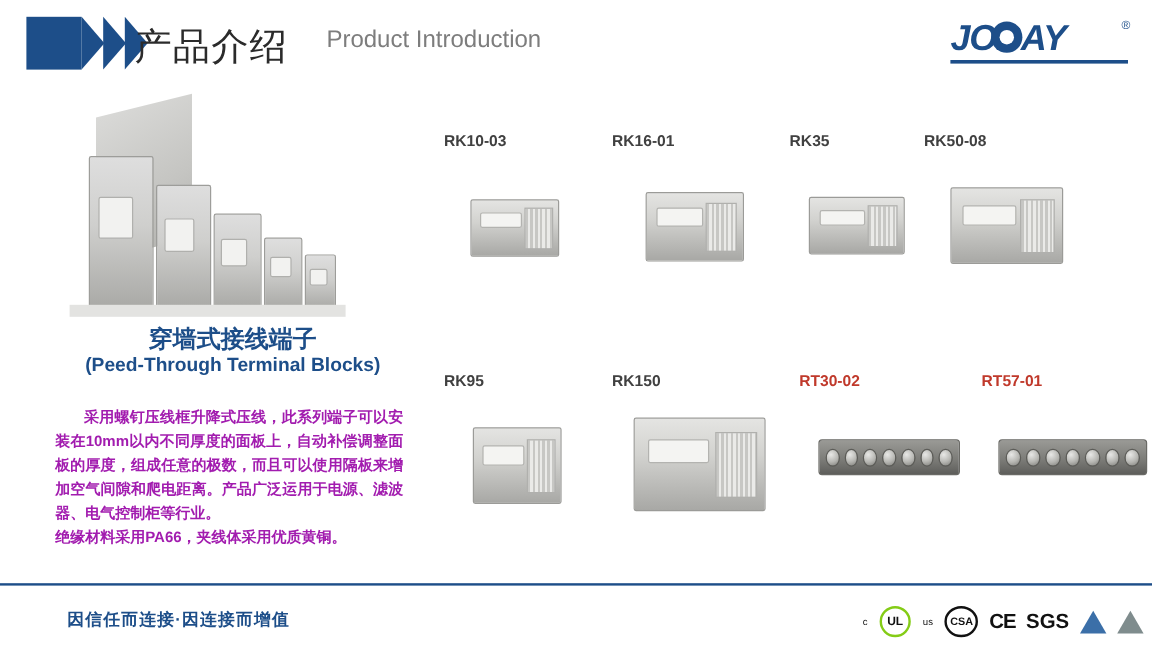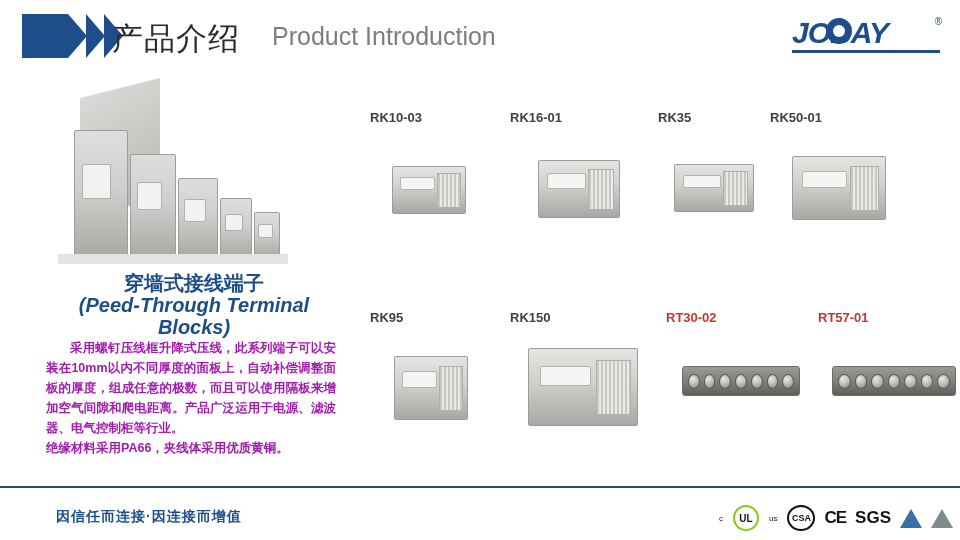--- a/index.html
+++ b/index.html
@@ -48,21 +48,21 @@
     position: absolute;
     left: 112px; top: 18px;
     font-size: 31px;
     font-weight: normal;
     color: #2b2b2b;
     letter-spacing: 1px;
   }
   .title-en {
     position: absolute;
     left: 272px; top: 22px;
-    font-size: 25px;
+    font-size: 20px;
     color: #7d7d7d;
   }
 
   .logo {
     position: absolute;
     right: 18px; top: 14px;
     width: 150px; height: 46px;
   }
   .logo-text {
     position: absolute;
@@ -145,21 +145,21 @@
   
   .prod-title {
     position: absolute;
     left: 44px; top: 272px;
     width: 300px;
     text-align: center;
     color: #1d4e89;
     font-weight: bold;
   }
   .prod-title .cn { font-size: 20px; line-height: 22px; text-align: center; }
-  .prod-title .en { font-size: 20px; line-height: 22px; font-style: italic; }
+  .prod-title .en { font-size: 16px; line-height: 22px; }
 
   .prod-desc {
     position: absolute;
     left: 46px; top: 338px;
     width: 290px;
     font-size: 12.5px;
     line-height: 20px;
     color: #a21caf;
     font-weight: bold;
     text-align: justify;
@@ -375,21 +375,21 @@
     <div class="label">RK35</div>
     <div class="shape-wrap">
       <div class="tb" style="left:16px; top:26px; width:78px; height:46px;">
         <div class="slot"></div>
         <div class="ribs"></div>
       </div>
     </div>
   </div>
 
   <div class="cell" style="left:400px; top:0px; width:140px;">
-    <div class="label">RK50-01</div>
+    <div class="label">RK50-08</div>
     <div class="shape-wrap">
       <div class="tb" style="left:22px; top:18px; width:92px; height:62px;">
         <div class="slot"></div>
         <div class="ribs"></div>
       </div>
     </div>
   </div>
 
   <div class="cell" style="left:0px; top:200px; width:130px;">
     <div class="label">RK95</div>

